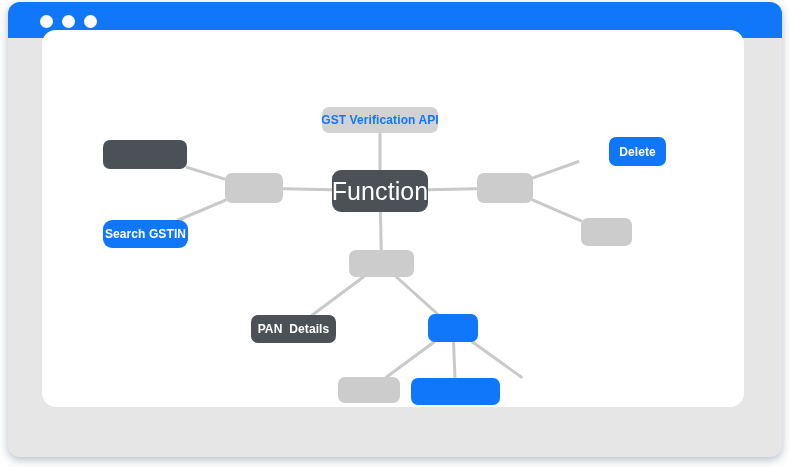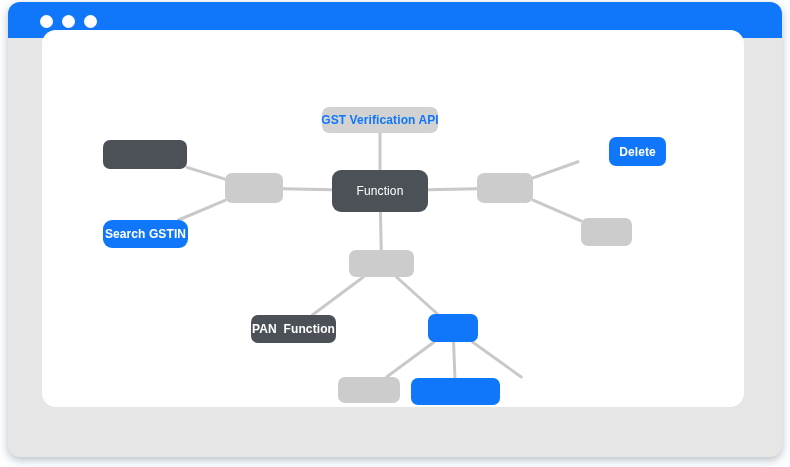--- a/index.html
+++ b/index.html
@@ -87,21 +87,21 @@
     white-space: pre;
     pointer-events: auto;
   }
   .node.gray   { background: #cccccc; color: #4a4f55; }
   .node.dark   { background: #4c5157; color: #ffffff; }
   .node.blue   { background: #1177fa; color: #ffffff; }
   .node.gray-bluetext { background: #d2d2d2; color: #1177fa; }
 
   #node-function {
     border-radius: 9px;
-    font-size: 12px;
+    font-size: 25px;
     font-weight: normal;
   }
 </style>
 </head>
 <body>
 
 <div id="window">
 
   <div id="titlebar">
     <span class="dot d1"></span>
@@ -131,17 +131,17 @@
     </svg>
 <div class="node gray-bluetext" id="node-gst-verification-api" style="left: 322px; top: 107px; width: 116px; height: 26px;">GST Verification API</div>
     <div class="node dark" id="node-function" style="left: 332px; top: 170px; width: 96px; height: 42px;">Function</div>
     <div class="node gray" id="node-left-branch" style="left: 225px; top: 173px; width: 58px; height: 30px;"></div>
     <div class="node dark" id="node-left-upper-empty" style="left: 103px; top: 140px; width: 84px; height: 29px;"></div>
     <div class="node blue" id="node-search-gstin" style="left: 103px; top: 220px; width: 85px; height: 28px; border-radius: 9px;">Search GSTIN</div>
     <div class="node gray" id="node-right-branch" style="left: 477px; top: 173px; width: 56px; height: 30px;"></div>
     <div class="node blue" id="node-delete" style="left: 578px; top: 137px; width: 57px; height: 29px; margin-left: 31px;">Delete</div>
     <div class="node gray" id="node-right-lower-empty" style="left: 581px; top: 218px; width: 51px; height: 28px;"></div>
     <div class="node gray" id="node-bottom-branch" style="left: 349px; top: 250px; width: 65px; height: 27px;"></div>
-    <div class="node dark" id="node-pan-details" style="left: 251px; top: 315px; width: 85px; height: 28px;">PAN  Function</div>
+    <div class="node dark" id="node-pan-details" style="left: 251px; top: 315px; width: 85px; height: 28px;">PAN  Details</div>
     <div class="node blue" id="node-bottom-blue-branch" style="left: 428px; top: 314px; width: 50px; height: 28px;"></div>
     <div class="node gray" id="node-bottom-gray-empty" style="left: 338px; top: 377px; width: 62px; height: 26px;"></div>
     <div class="node blue" id="node-bottom-blue-empty" style="left: 411px; top: 378px; width: 89px; height: 27px;"></div>
   </div>
 
 </body></html>

